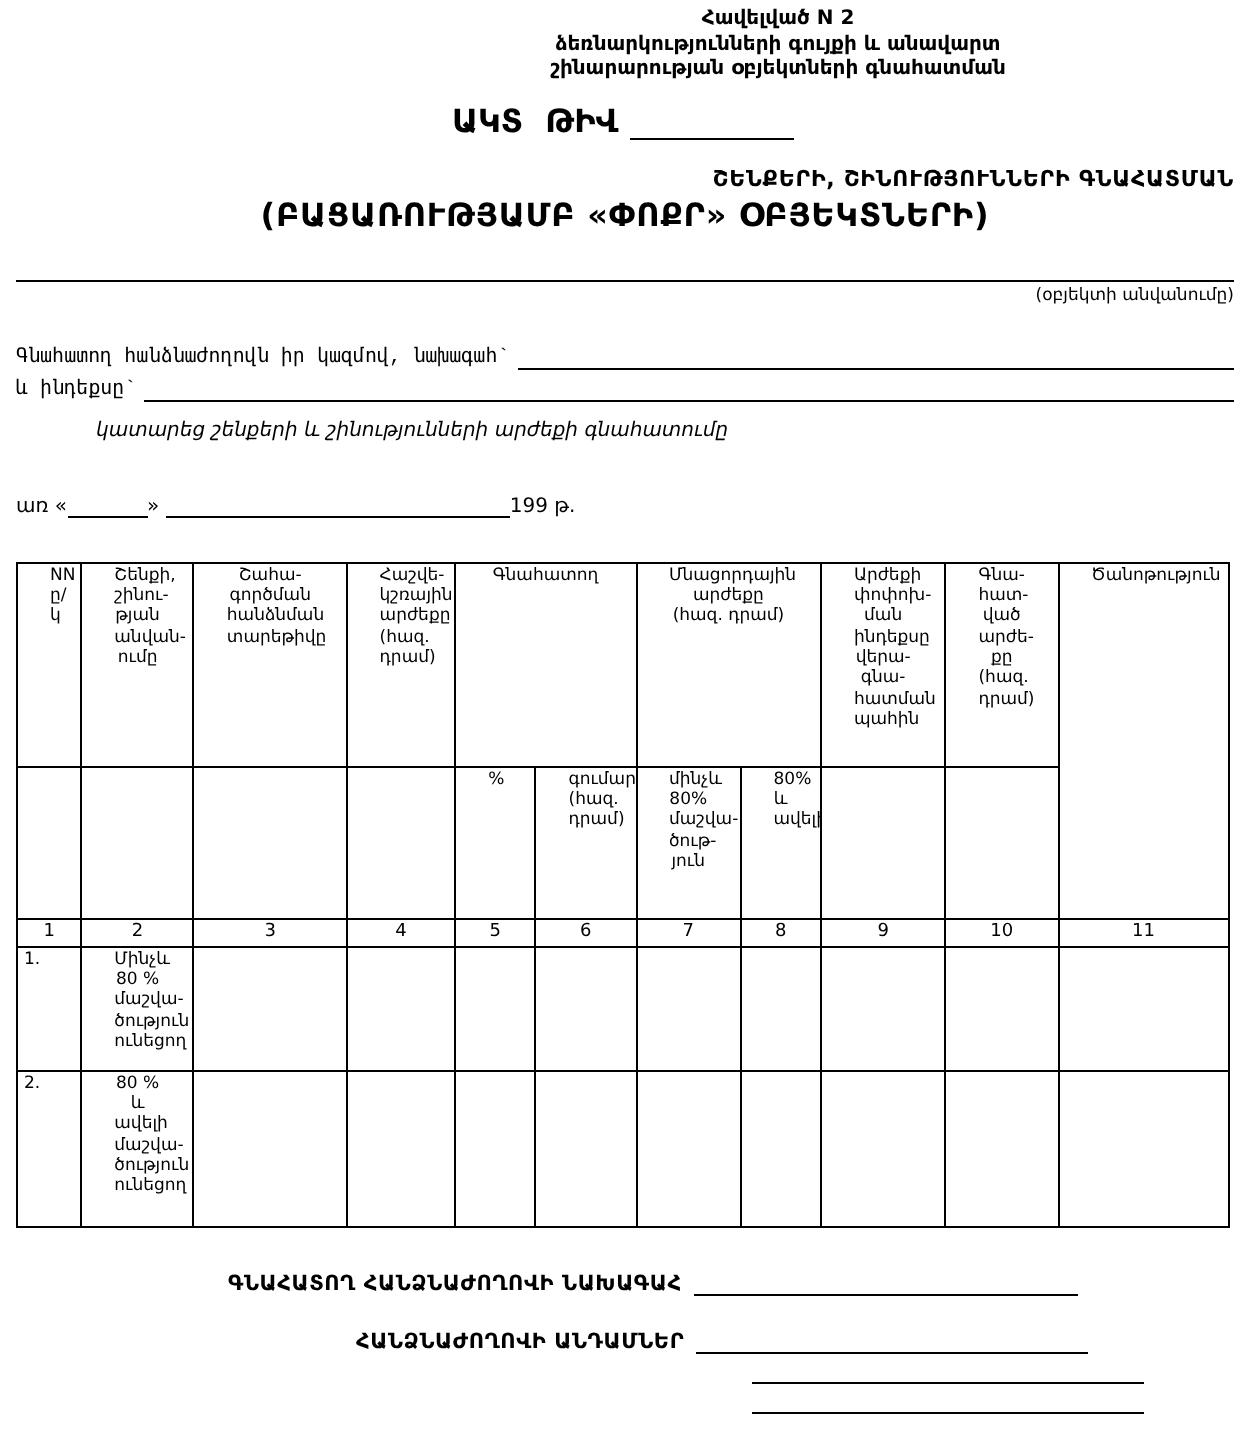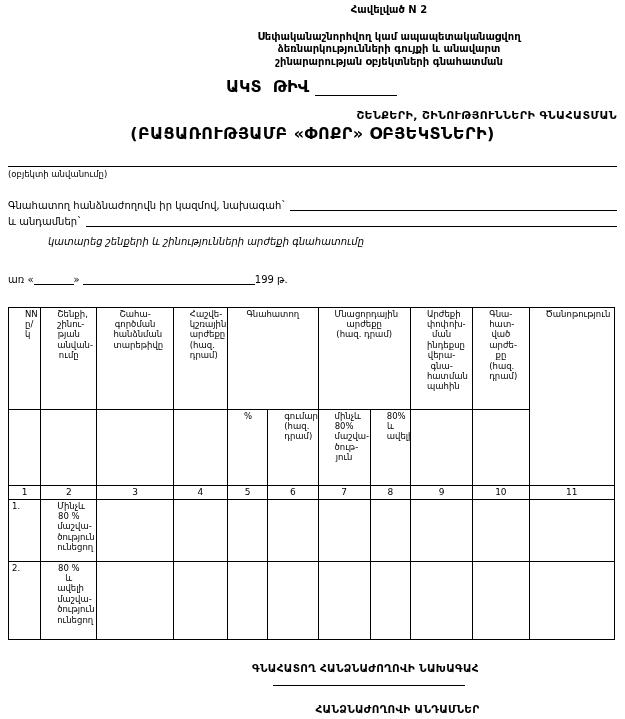--- a/index.html
+++ b/index.html
@@ -9,38 +9,38 @@
     font-family:"DejaVu Sans", sans-serif;
     color:#000;
   }
   .page { padding:4px 8px 0 8px; }
 
   
   .top-block {
     margin-left:205px; width:352px;
     text-align:center; font-size:10px; font-weight:bold; line-height:1.22;
   }
-  .top-block .appendix { margin-bottom:15px; }
+  .top-block .appendix { margin-bottom:1px; }
 
   
   .act-line { margin:9px 0 0 218px; font-size:16px; font-weight:bold; }
   .act-line span { white-space:pre; }
   .blank { display:inline-block; border-bottom:1px solid #000; height:12px; vertical-align:bottom; }
   .act-blank { width:82px; }
 
   
   .title    { text-align:right; font-size:11px; font-weight:bold; margin-top:13px; letter-spacing:0.4px; }
   .subtitle { text-align:center; font-size:16px; font-weight:bold; margin-top:2px; letter-spacing:0.4px; }
 
   .rule { border-bottom:1px solid #000; margin-top:23px; }
-  .caption { text-align:left; font-size:8.5px; margin-top:2px; }
+  .caption { text-align:right; font-size:8.5px; margin-top:2px; }
 
   
   .fill-line { display:flex; align-items:flex-end; font-size:10px; margin-top:4px; }
-  .fill-line .lbl { white-space:pre; }
+  .fill-line .lbl { white-space:pre;font-family:Liberation Mono, monospace; }
   .fill-line .fill { flex:1; border-bottom:1px solid #000; height:12px; margin-left:4px; }
   .intro1 { margin-top:20px; }
   .line3 { font-size:10px; margin:9px 0 0 40px;font-style:italic; }
   .date-line { font-size:10px; margin-top:26px; }
   .date-line .blank1 { width:40px; }
   .date-line .blank2 { width:172px; }
   .date-line span { white-space:pre; }
 
   
   table { border-collapse:collapse; table-layout:fixed; width:607px; margin-top:22px; }
@@ -50,59 +50,58 @@
     text-align:center; white-space:pre-line; overflow:hidden;
   }
   tr.h1 th { height:102px; }
   tr.h2 th { height:76px; }
   tr.nums td { height:13px; padding:0; font-size:9px; line-height:13px; }
   tr.r1 td { height:62px; }
   tr.r2 td { height:78px; }
   td.num { text-align:left; padding-left:3px; }
 
   
-  .sig { display:flex; align-items:center; font-size:10.5px; font-weight:bold; letter-spacing:0.3px;flex-direction:column; }
+  .sig { display:flex; align-items:flex-start; font-size:10.5px; font-weight:bold; letter-spacing:0.3px; }
   .sig .lbl { white-space:pre; }
   .sig .blank { margin-left:6px; }
   .sig-chairman { margin:22px 0 0 106px; }
   .sig-chairman .blank { width:192px; }
   .sig-members { margin:17px 0 0 170px; }
   .sig-members .blank { width:196px; }
   .extra-blanks { margin-left:368px; }
   .extra-blanks .xline { width:196px; border-bottom:1px solid #000; height:15px; }
 </style>
 </head>
 <body>
 
 <div class="page">
 
   <div class="top-block">
     <div class="appendix">Հավելված N 2</div>
-    <div>Սեփականաշնորհվող կամ ապապետականացվող</div>
     <div>ձեռնարկությունների գույքի և անավարտ</div>
     <div>շինարարության օբյեկտների գնահատման</div>
   </div>
 
   <div class="act-line">
     <span>ԱԿՏ  ԹԻՎ</span>
     <span class="blank act-blank"></span>
   </div>
 
   <div class="title">ՇԵՆՔԵՐԻ, ՇԻՆՈՒԹՅՈՒՆՆԵՐԻ ԳՆԱՀԱՏՄԱՆ</div>
   <div class="subtitle">(ԲԱՑԱՌՈՒԹՅԱՄԲ «ՓՈՔՐ» ՕԲՅԵԿՏՆԵՐԻ)</div>
 
   <div class="rule"></div>
   <div class="caption">(օբյեկտի անվանումը)</div>
 
   <div class="fill-line intro1">
     <span class="lbl">Գնահատող հանձնաժողովն իր կազմով, նախագահ`</span>
     <span class="fill"></span>
   </div>
   <div class="fill-line">
-    <span class="lbl">և անդամներ`</span>
+    <span class="lbl">և ինդեքսը`</span>
     <span class="fill"></span>
   </div>
   <div class="line3">կատարեց շենքերի և շինությունների արժեքի գնահատումը</div>
 
   <div class="date-line">
     <span>առ «</span><span class="blank blank1"></span><span>»</span> <span class="blank blank2"></span><span>199 թ.</span>
   </div>
 
   <table>
     <colgroup>

